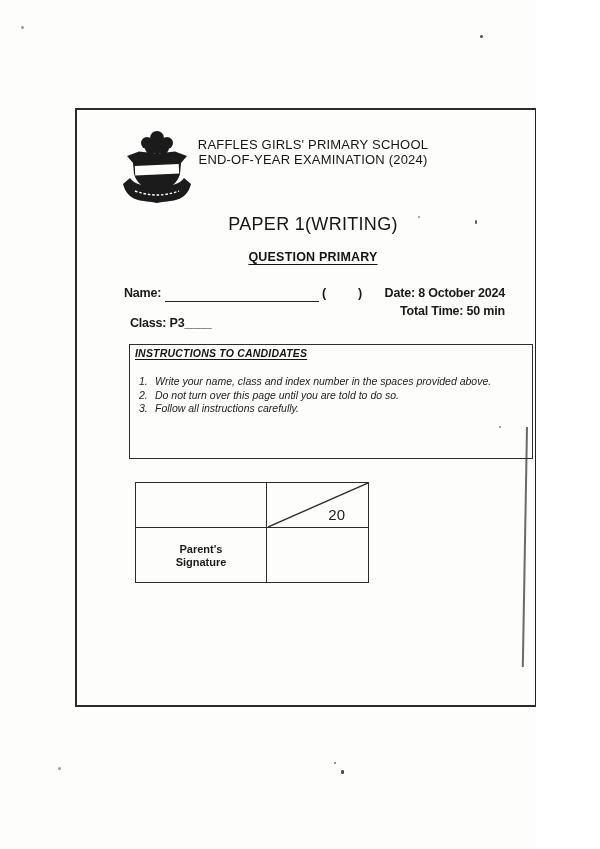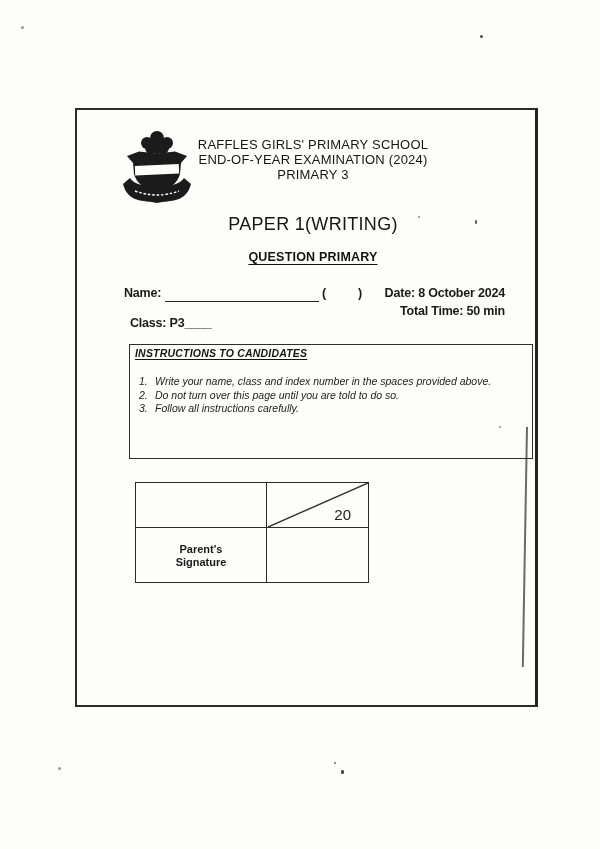--- a/index.html
+++ b/index.html
@@ -1,17 +1,17 @@
 <!DOCTYPE html>
 <html><head>
 <meta charset="utf-8">
 <style>
   html,body{margin:0;padding:0;background:#ffffff;}
   .page{
-    position:relative;width:600px;height:849px;background:#fdfdfc;
+    position:relative;width:536px;height:849px;background:#fdfdfc;
     font-family:"Liberation Sans",sans-serif;color:#1d1d1d;overflow:hidden;
   }
   
   .frame{
     position:absolute;left:75px;top:108px;width:458px;height:595px;
     border:2px solid #2b2b2b;border-right:3px solid #222;
   }
   .right-edge-artifact{
     position:absolute;left:449px;top:317px;width:1.5px;height:240px;
     background:#6a6a6a;transform:rotate(1deg);transform-origin:top center;
@@ -54,21 +54,21 @@
   }
   .st-col{position:absolute;left:130px;top:0;bottom:0;width:0;border-left:1.6px solid #2b2b2b;}
   .st-row{position:absolute;left:0;right:0;top:44px;height:0;border-top:1.6px solid #2b2b2b;}
   .st-cell-label{
     position:absolute;left:0;width:130px;display:flex;align-items:center;justify-content:center;
     font-size:11px;font-weight:bold;text-align:center;color:#1a1a1a;
   }
   .st-total{top:0;height:44px;}
   .st-sig{top:46px;bottom:0;}
   .st-sig span{display:block;width:72px;line-height:13px;}
-  .st-score-cell{position:absolute;left:132px;right:8px;top:0;height:44px;}
+  .st-score-cell{position:absolute;left:132px;right:14px;top:0;height:44px;}
   .st-diag{position:absolute;left:0;top:0;}
   .st-score{position:absolute;right:9px;bottom:4px;font-size:15px;color:#222;}
   
   .speck{position:absolute;border-radius:50%;}
 </style>
 </head>
 <body>
 
 <div class="page">
 
@@ -102,21 +102,20 @@
       </g>
 
       <rect x="16" y="36" width="44" height="9.5" fill="#fdfdfc" transform="rotate(-2.5 38 41)"></rect>
 
       <path d="M16,62 Q38,70 60,62" fill="none" stroke="#fdfdfc" stroke-width="1.4" stroke-dasharray="2.6 1.8"></path>
     </svg>
 
     <div class="hdr">
       <div>RAFFLES GIRLS' PRIMARY SCHOOL</div>
       <div>END-OF-YEAR EXAMINATION (2024)</div>
-      <div>PRIMARY 3</div>
     </div>
 
     <div class="paper-title">PAPER 1(WRITING)</div>
     <div class="booklet-title">QUESTION PRIMARY</div>
 
     <span class="fld" style="left:47px;top:176px;">Name:</span>
     <div class="name-line"></div>
     <span class="fld" style="left:245px;top:176px;">(</span>
     <span class="fld" style="left:281px;top:176px;">)</span>
     <span class="fld right-pin" style="top:176px;"><span>Date:</span>&nbsp;<span class="u">8 October 2024</span></span>

